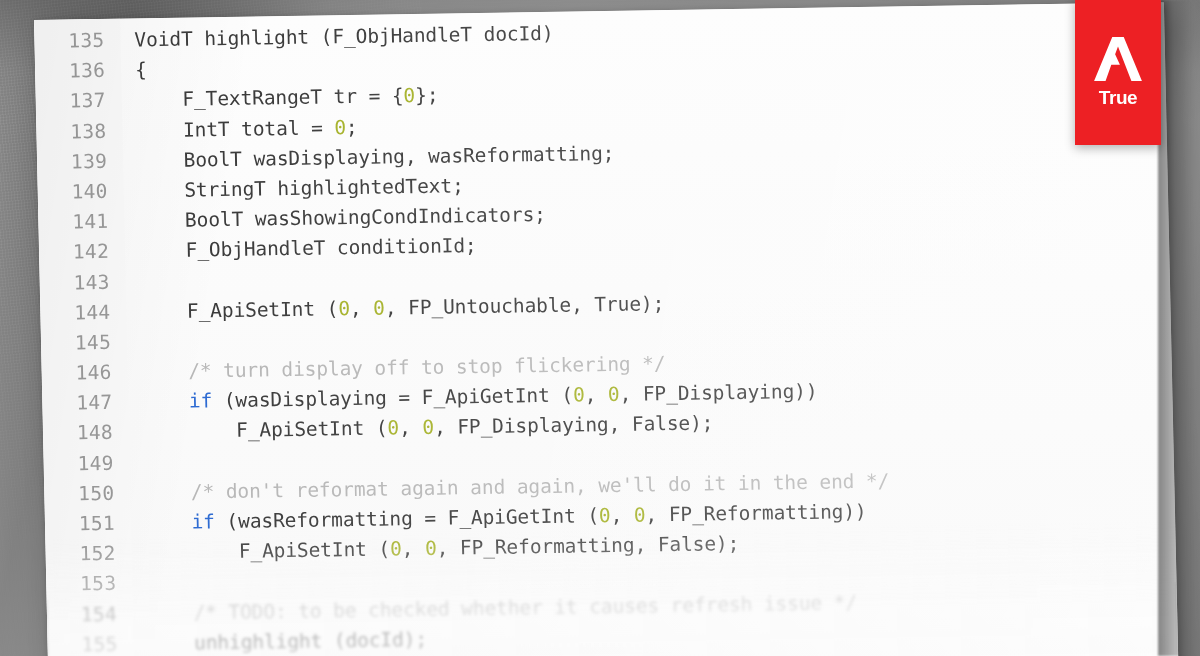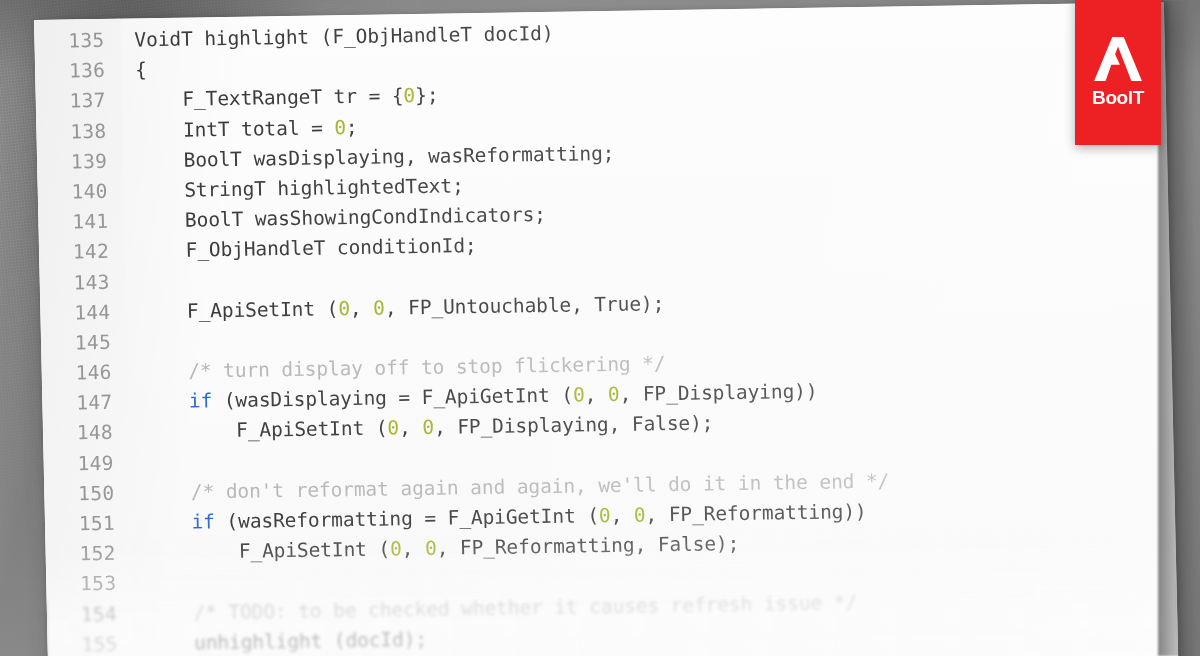--- a/index.html
+++ b/index.html
@@ -257,16 +257,16 @@
       <div class="panel-fade"></div>
     </div>
   </div>
 
   <div class="sheet-shadow"></div>
 
   <div class="adobe-banner">
     <svg class="adobe-mark" viewBox="0 0 100 92" aria-hidden="true">
       <path fill="#ffffff" d="M38 0 L0 92 L24 92 L36 58 L54 58 L44 36 L50 20 L78 92 L100 92 L62 0 Z"></path>
     </svg>
-    <div class="adobe-word">BoolT</div>
+    <div class="adobe-word">True</div>
   </div>
 
 </div>
 
 </body></html>

